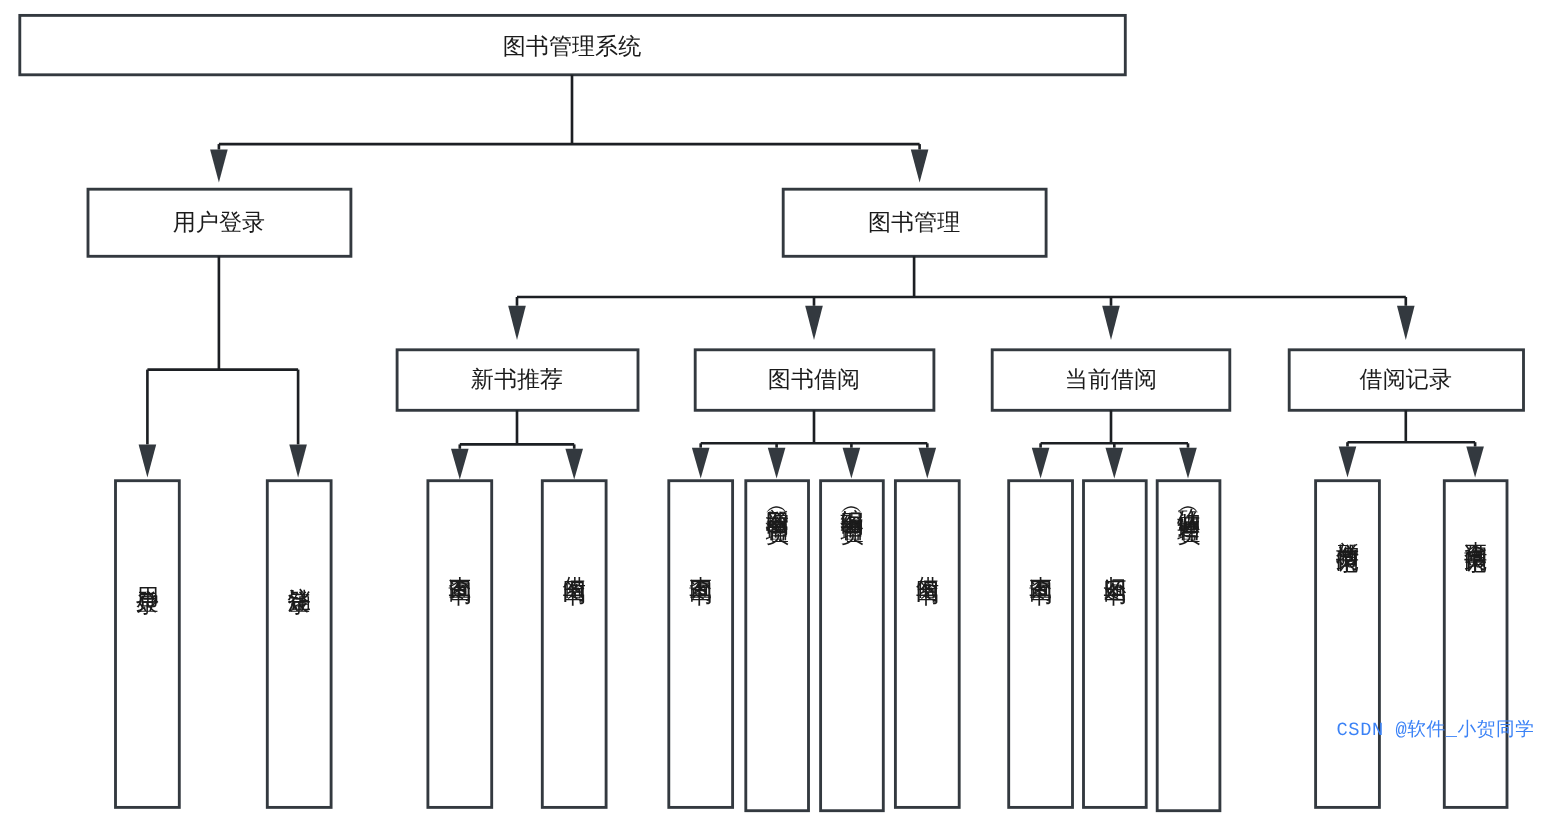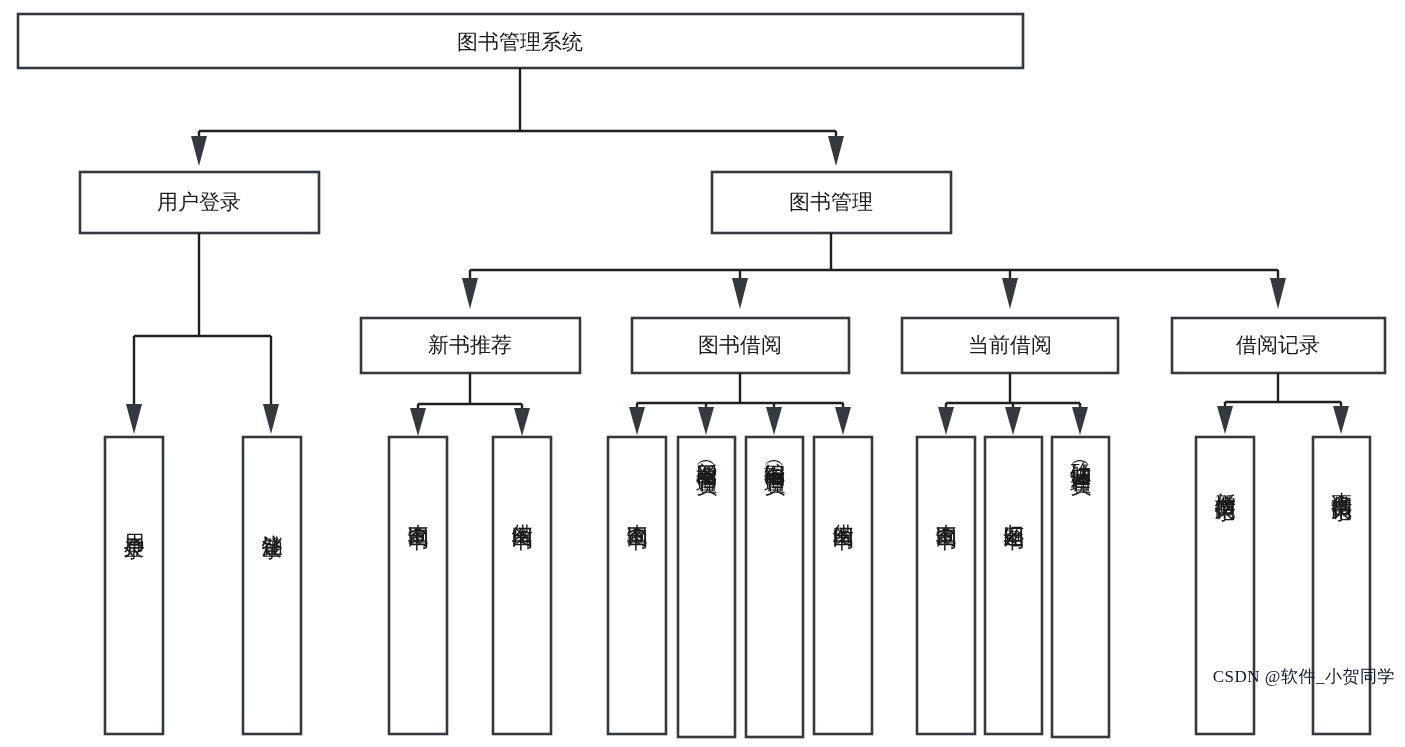--- a/index.html
+++ b/index.html
@@ -65,24 +65,24 @@
     font-family: "DejaVu Sans", "Liberation Sans", sans-serif;
     font-size: 21px;
     line-height: 1.06;
     color: #1b1b1b;
     letter-spacing: 2px;
     white-space: nowrap;
   }
   .watermark {
     position: absolute;
     right: 10px;
-    bottom: 6px;
-    font-family: Liberation Serif, serif;
+    bottom: 20px;
+    font-family: Liberation Mono, monospace;
     font-size: 17px;
-    color: #0f172a;
+    color: #3b82f6;
     letter-spacing: 0.5px;
     white-space: nowrap;
     pointer-events: none;
   }
 </style>
 </head>
 <body>
 
 <div id="diagram-root">
 

